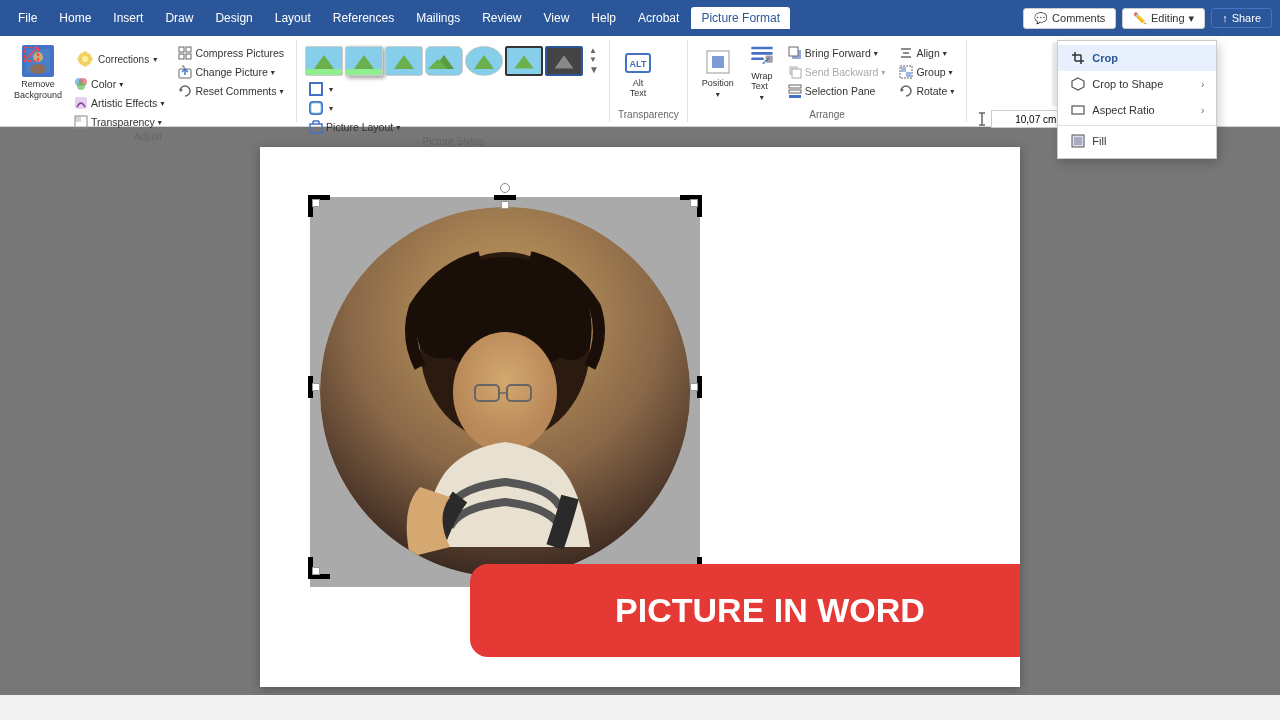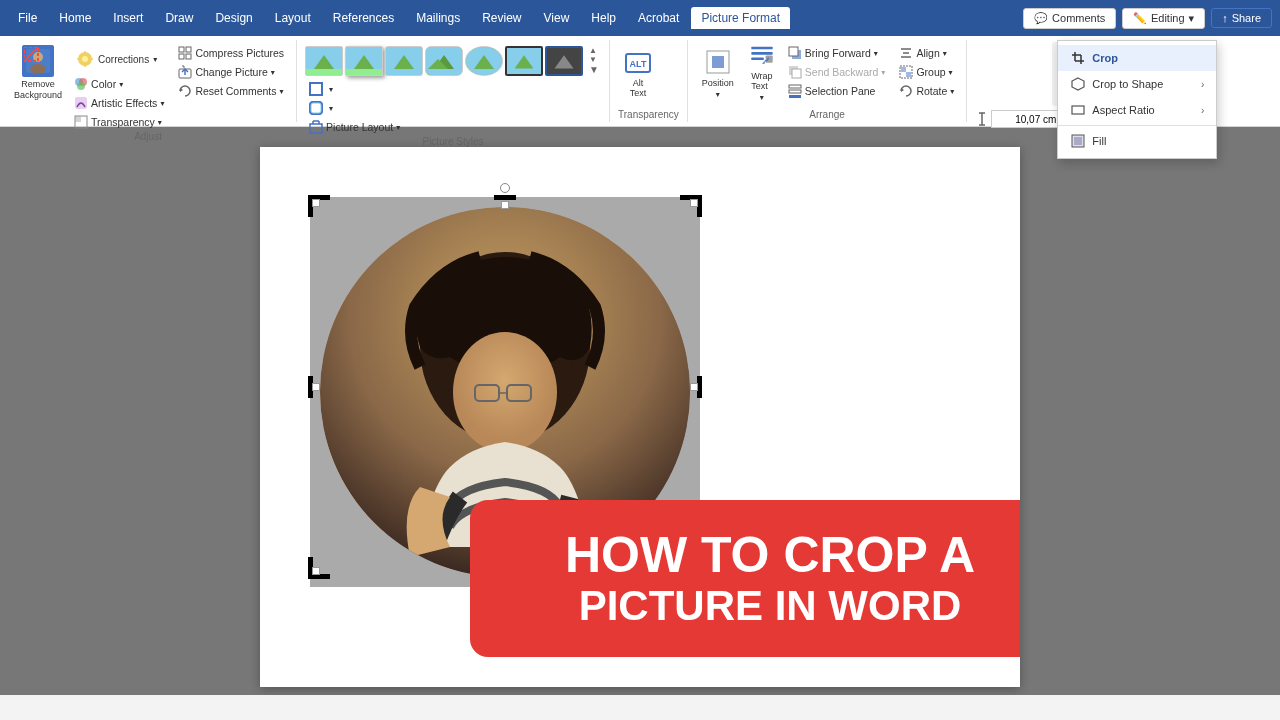--- a/index.html
+++ b/index.html
@@ -694,18 +694,17 @@
 
         <div style="position:absolute;top:22px;left:22px;width:8px;height:8px;background:white;border:1px solid #999;"></div>
         <div style="position:absolute;top:22px;right:22px;width:8px;height:8px;background:white;border:1px solid #999;"></div>
         <div style="position:absolute;bottom:22px;left:22px;width:8px;height:8px;background:white;border:1px solid #999;"></div>
         <div style="position:absolute;bottom:22px;right:22px;width:8px;height:8px;background:white;border:1px solid #999;"></div>
 
         <div style="position:absolute;top:6px;left:50%;transform:translateX(-50%);width:10px;height:10px;background:white;border:1px solid #888;border-radius:50%;"></div>
       </div>
 
       <div style="position:absolute;bottom:30px;right:-50px;background:#e53935;border-radius:18px;padding:28px 38px;width:600px;">
-        <div style="font-size:50px;font-weight:900;color:white;text-align:center;font-family:Impact,'Arial Black',sans-serif;text-transform:uppercase;line-height:1.1;">HOW TO CROP A</div>
-        <div style="font-size:42px;font-weight:900;color:white;text-align:center;font-family:Impact,'Arial Black',sans-serif;text-transform:uppercase;line-height:1.1;">PICTURE IN Word</div>
+        <div style="font-size:34px;font-weight:900;color:white;text-align:center;font-family:Impact,'Arial Black',sans-serif;text-transform:uppercase;line-height:1.1;">PICTURE IN Word</div>
       </div>
     </div>
   </div>
 </div>
 
 </body></html>

